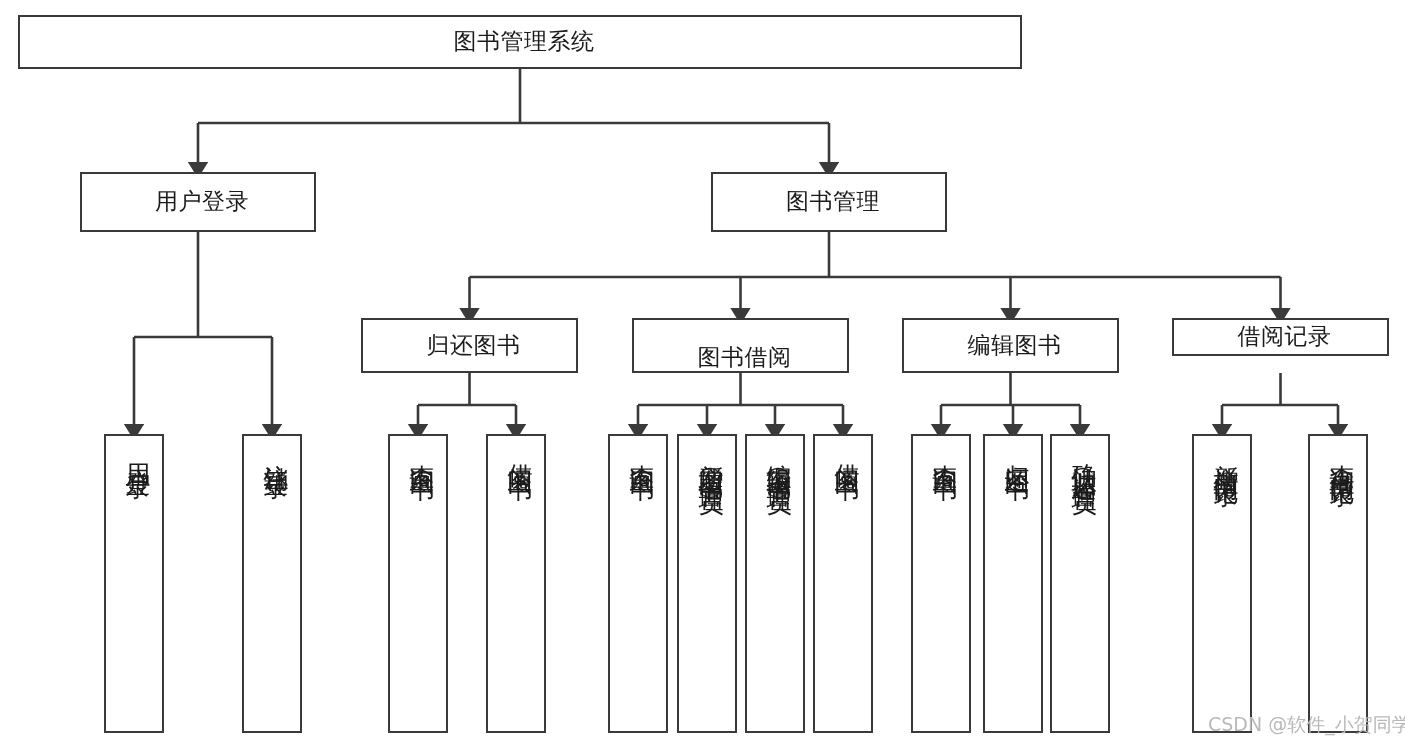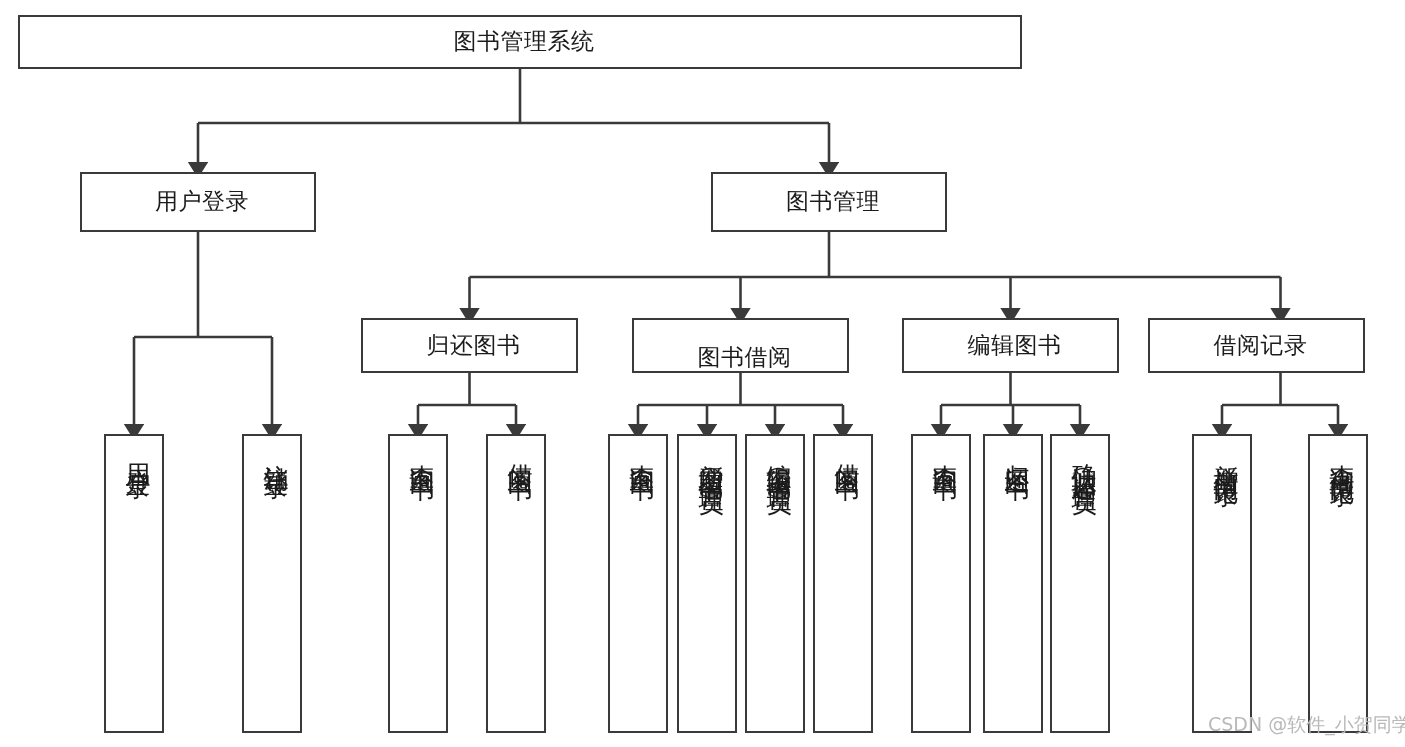--- a/index.html
+++ b/index.html
@@ -135,21 +135,21 @@
       </div>
       <div class="node horiz" style="left: 361px; top: 318px; width: 217px; height: 55px;">
         <span class="node-label">归还图书</span>
       </div>
       <div class="node horiz" style="left: 632px; top: 318px; width: 217px; height: 55px; align-items: flex-end;">
         <span class="node-label">图书借阅</span>
       </div>
       <div class="node horiz" style="left: 902px; top: 318px; width: 217px; height: 55px;">
         <span class="node-label">编辑图书</span>
       </div>
-      <div class="node horiz" style="left: 1148px; top: 318px; width: 217px; height: 55px;">
+      <div class="node horiz" style="left: 1172px; top: 318px; width: 217px; height: 38px;">
         <span class="node-label">借阅记录</span>
       </div>
       <div class="node vert" style="left: 104px; top: 434px; width: 60px; height: 299px;">
         <span class="node-label">用户登录</span>
       </div>
       <div class="node vert" style="left: 242px; top: 434px; width: 60px; height: 299px;">
         <span class="node-label">注销登录</span>
       </div>
       <div class="node vert" style="left: 388px; top: 434px; width: 60px; height: 299px;">
         <span class="node-label">查询图书</span>

